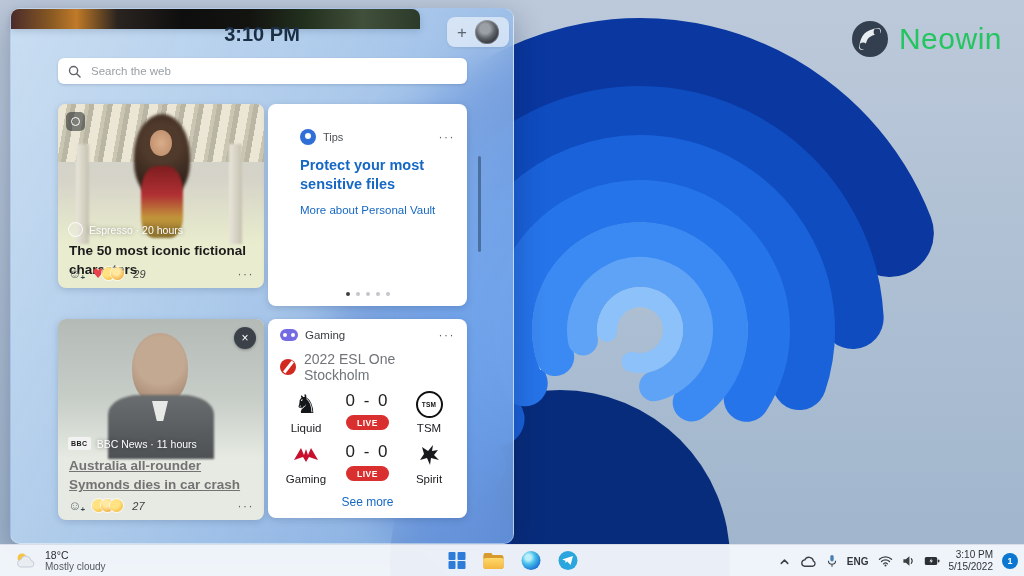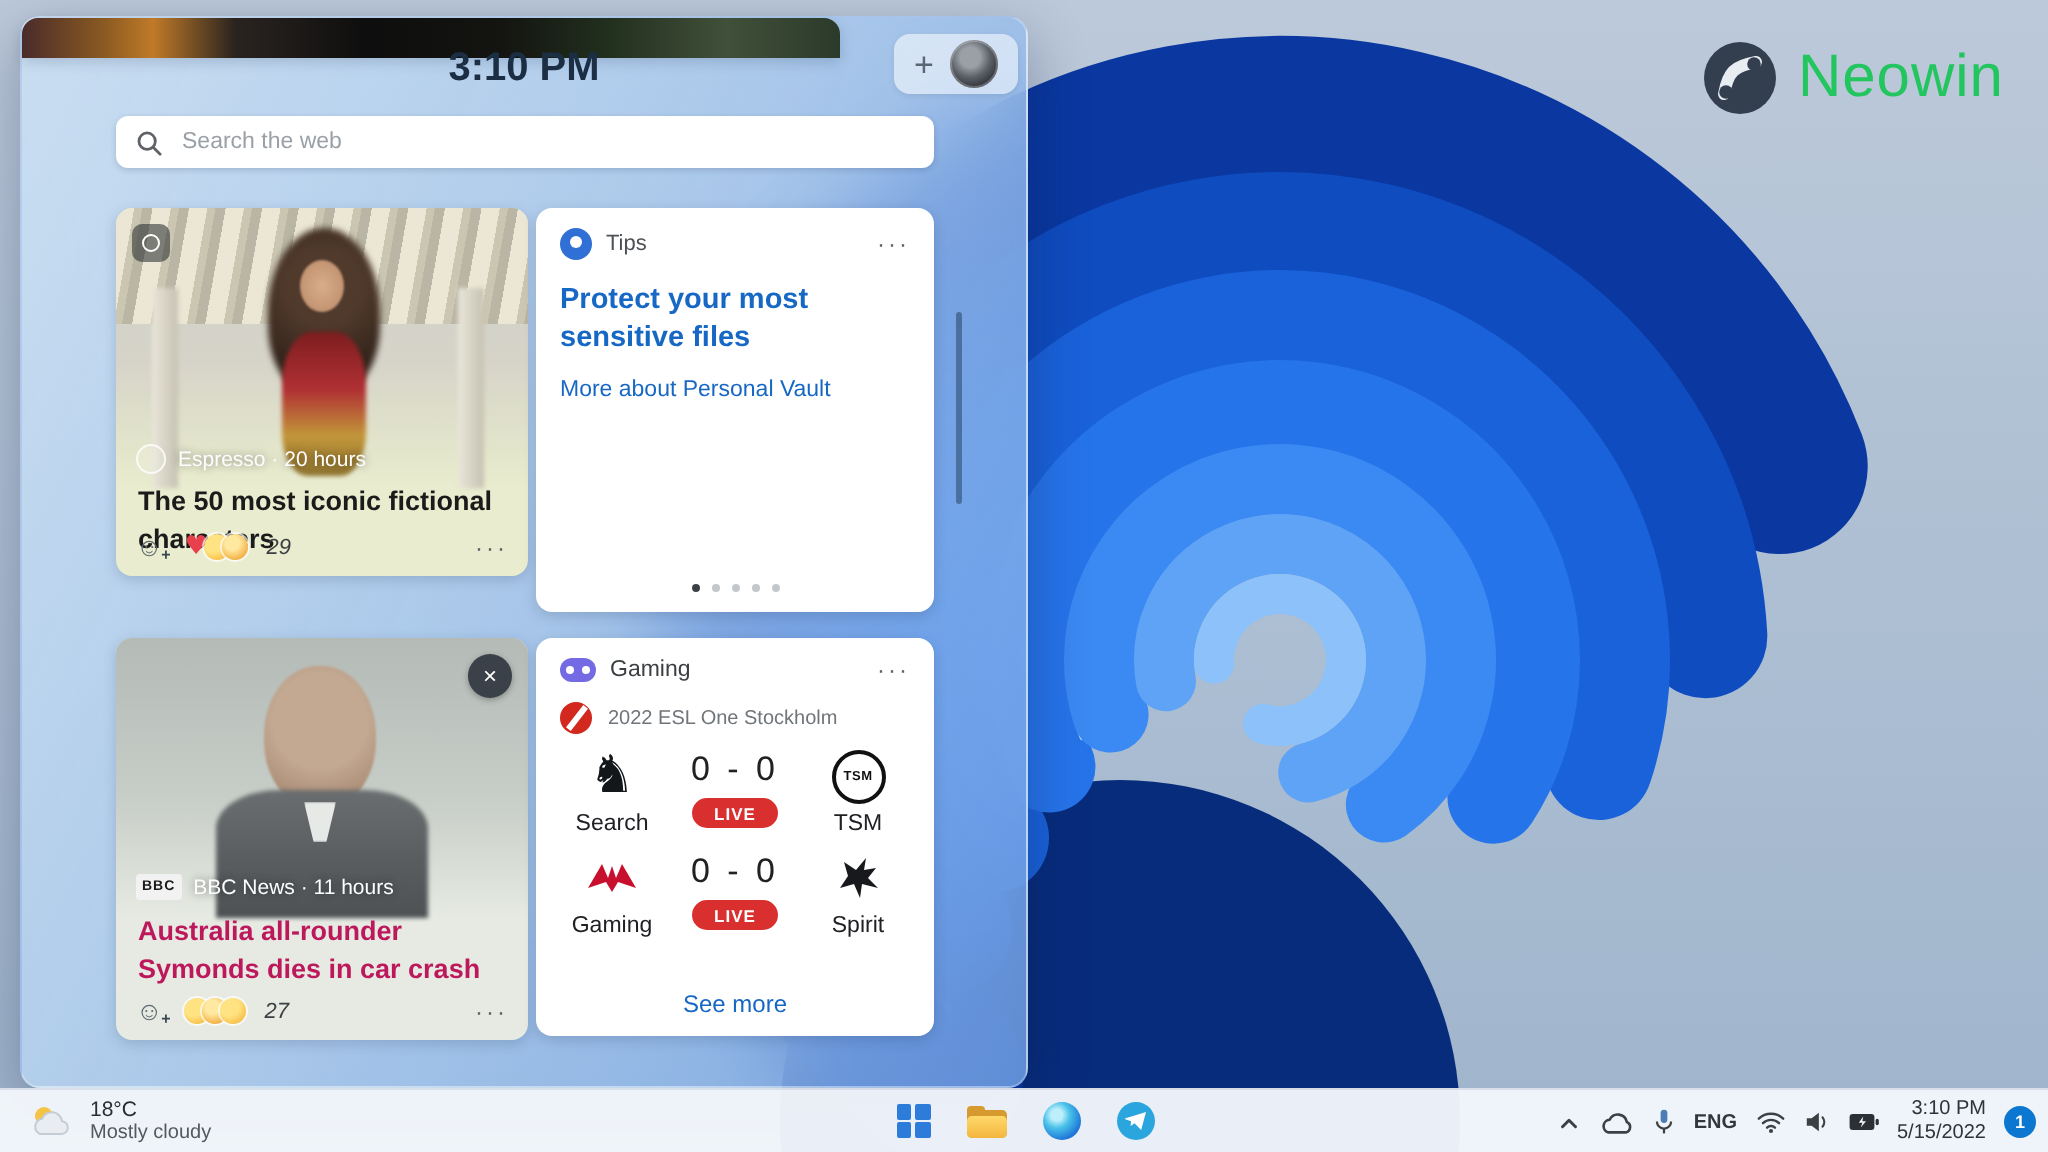--- a/index.html
+++ b/index.html
@@ -59,21 +59,21 @@
   .news-provider{position:absolute;top:8px;left:8px;width:19px;height:19px;border-radius:5px;
     background:rgba(35,38,42,.55);display:flex;align-items:center;justify-content:center;}
   .news-provider i{display:block;width:9px;height:9px;border:1.6px solid #fff;border-radius:50%;}
   .source-row{position:absolute;left:10px;top:118px;display:flex;align-items:center;gap:6px;
     font-size:10.5px;color:#fdfdfd;text-shadow:0 0 4px rgba(0,0,0,.45);}
   .source-avatar{width:15px;height:15px;border-radius:50%;border:1.5px solid rgba(255,255,255,.8);background:rgba(255,255,255,.15);}
   .bbc-chip{height:13px;padding:0 3px;border-radius:2px;background:#f2f2f2;color:#1a1a1a;
     font-size:7px;font-weight:700;display:flex;align-items:center;letter-spacing:.5px;text-shadow:none;}
   .headline{position:absolute;left:11px;right:10px;top:138px;font-size:13.5px;line-height:1.4;
     font-weight:600;color:#1b1b1b;}
-  .headline.underlined{color:#be185d;}
+  .headline.underlined{text-decoration:underline;color:#737373;}
   .react-row{position:absolute;left:10px;right:10px;bottom:8px;display:flex;align-items:center;gap:5px;}
   .add-react{font-size:13px;color:#5f6a72;line-height:1;position:relative;cursor:pointer;}
   .add-react b{position:absolute;right:-4px;bottom:-2px;font-size:8px;font-weight:700;color:#3b4750;}
   .emo-cluster{display:flex;align-items:center;margin-left:6px;cursor:pointer;}
   .emo{width:13px;height:13px;border-radius:50%;margin-right:-4px;box-shadow:0 0 0 1px rgba(255,255,255,.7);}
   .emo-heart{background:none;box-shadow:none;color:#e8414d;font-size:13px;line-height:13px;width:13px;height:13px;border-radius:0;margin-right:-3px;font-family:"DejaVu Sans",sans-serif;}
   .emo-y1{background:radial-gradient(circle at 35% 32%,#ffe382 0 40%,#f6b93c 85%);}
   .emo-y2{background:radial-gradient(circle at 40% 35%,#ffe9a0 0 30%,#f2a93a 80%);}
   .react-count{font-size:11px;color:#3c4043;margin-left:8px;font-style:italic;}
   .spacer{flex:1;}
@@ -86,21 +86,21 @@
   .bbc-img{position:absolute;top:0;left:0;right:0;height:140px;
     background:linear-gradient(180deg,#b4bab6 0%,#c6ccc6 55%,#dde2da 88%,#e6eae2 100%);}
   .man-head{position:absolute;left:74px;top:14px;width:56px;height:72px;border-radius:48%;
     background:radial-gradient(circle at 50% 38%,#c3a892 0 45%,#a98b74 80%,#93765f 100%);filter:blur(.6px);}
   .man-body{position:absolute;left:50px;top:76px;width:106px;height:64px;border-radius:30% 30% 0 0;
     background:linear-gradient(180deg,#6a6e70 0%,#585c5f 60%,#4e5255 100%);filter:blur(1px);}
   .man-collar{position:absolute;left:94px;top:82px;width:16px;height:20px;background:#e7e9e6;filter:blur(.5px);
     clip-path:polygon(50% 0,100% 0,70% 100%,30% 100%,0 0);}
 
   
-  .tips-pad{position:absolute;inset:0;padding:10px 12px;}
+  .tips-pad{position:absolute;inset:0;padding:25px 12px;margin-left:20px;}
   .tip-header{display:flex;align-items:center;gap:7px;}
   .tips-icon{width:16px;height:16px;border-radius:50%;background:#2f6fd6;position:relative;}
   .tips-icon i{position:absolute;left:5px;top:3.5px;width:6px;height:6px;border-radius:50%;background:#fff;}
   .tip-app{font-size:11px;color:#4d5156;}
   .tip-title{margin-top:11px;font-size:14.5px;line-height:1.3;font-weight:700;color:#1668c4;}
   .tip-body{margin-top:10px;font-size:11px;line-height:1.45;color:#4c4f52;}
   .tip-link{margin-top:10px;font-size:11.5px;color:#1668c4;cursor:pointer;}
   .dots{position:absolute;bottom:10px;left:0;width:100%;display:flex;justify-content:center;gap:6px;}
   .dot{width:4px;height:4px;border-radius:50%;background:#c3c6ca;cursor:pointer;}
   .dot.active{background:#3c4043;}
@@ -112,21 +112,21 @@
   .gamepad-icon i{position:absolute;top:4px;width:4px;height:4px;border-radius:50%;background:#fff;}
   .gamepad-icon i.l{left:3px;} .gamepad-icon i.r{right:3px;}
   .game-app{font-size:11.5px;color:#3c4043;}
   .event-row{display:flex;align-items:center;gap:8px;margin-top:10px;}
   .event-icon{width:16px;height:16px;border-radius:50%;position:relative;overflow:hidden;flex:none;}
   .event-icon.dota{background:#d2281e;}
   .event-icon.dota i{position:absolute;left:7px;top:1px;width:3px;height:14px;background:#fff;transform:rotate(38deg);}
   .event-icon.csgo{background:#f0a11c;}
   .event-icon.csgo i{position:absolute;left:5px;top:3px;width:6px;height:10px;background:#fff;
     clip-path:polygon(20% 0,70% 10%,55% 45%,100% 80%,60% 100%,20% 70%,45% 40%,0 25%);}
-  .event-name{font-size:10px;color:#70757a;}
+  .event-name{font-size:14px;color:#70757a;}
   .teams-row{display:flex;align-items:flex-start;margin-top:6px;}
   .team-col{width:52px;display:flex;flex-direction:column;align-items:center;gap:3px;flex:none;}
   .team-logo{width:30px;height:30px;display:flex;align-items:center;justify-content:center;}
   .liquid-glyph{font-size:26px;line-height:26px;color:#14171a;font-family:"DejaVu Sans",sans-serif;}
   .tsm-ring{width:27px;height:27px;border-radius:50%;border:2.5px solid #111;display:flex;align-items:center;justify-content:center;
     font-size:6.5px;font-weight:800;color:#111;letter-spacing:.3px;}
   .team-label{font-size:11.5px;color:#202124;}
   .score-col{flex:1;display:flex;flex-direction:column;align-items:center;gap:4px;}
   .score{font-size:17px;color:#202124;font-weight:500;letter-spacing:2px;margin-top:2px;}
   .live-pill{background:#da2f2f;color:#fff;font-size:8.5px;font-weight:700;letter-spacing:.5px;
@@ -323,21 +323,21 @@
           <span class="event-icon dota">
               <i></i>
             </span>
           <span class="event-name">2022 ESL One Stockholm</span>
         </div>
         <div class="teams-row">
           <div class="team-col">
             <span class="team-logo">
                 <span class="liquid-glyph">♞</span>
               </span>
-            <span class="team-label">Search</span>
+            <span class="team-label">Liquid</span>
           </div>
           <div class="score-col">
             <span class="score">0 - 0</span>
             <span class="live-pill">LIVE</span>
           </div>
           <div class="team-col">
             <span class="team-logo">
                 <span class="tsm-ring">TSM</span>
               </span>
             <span class="team-label">TSM</span>

